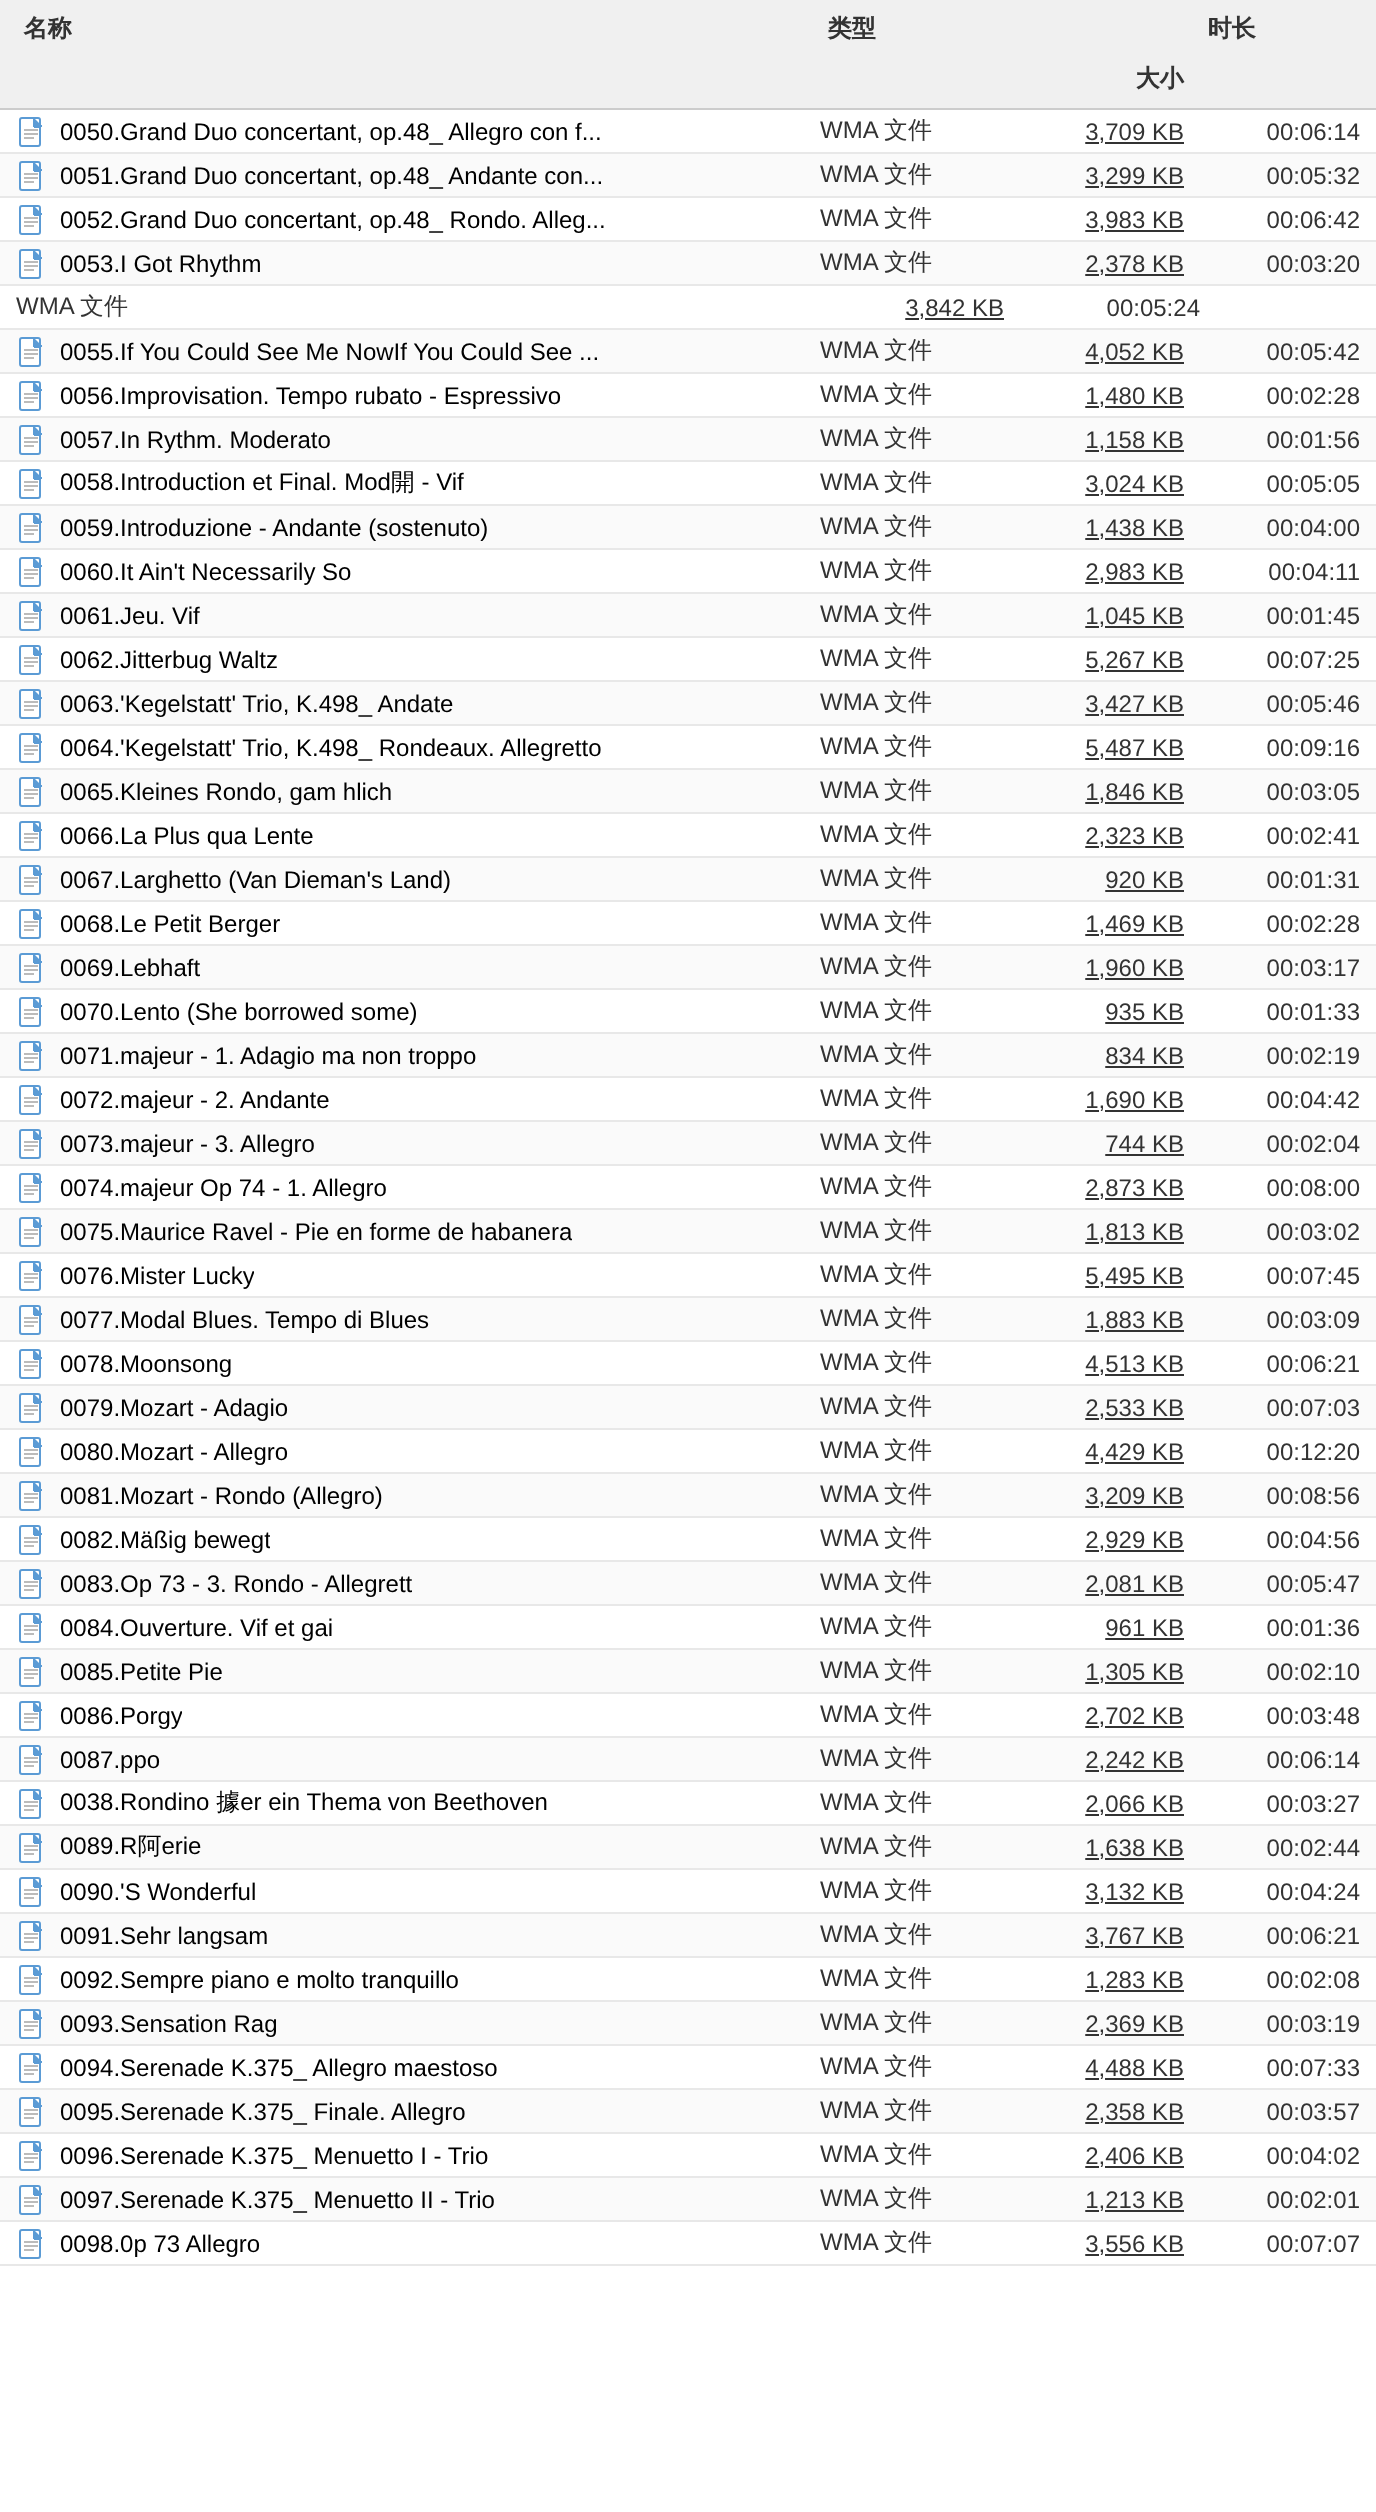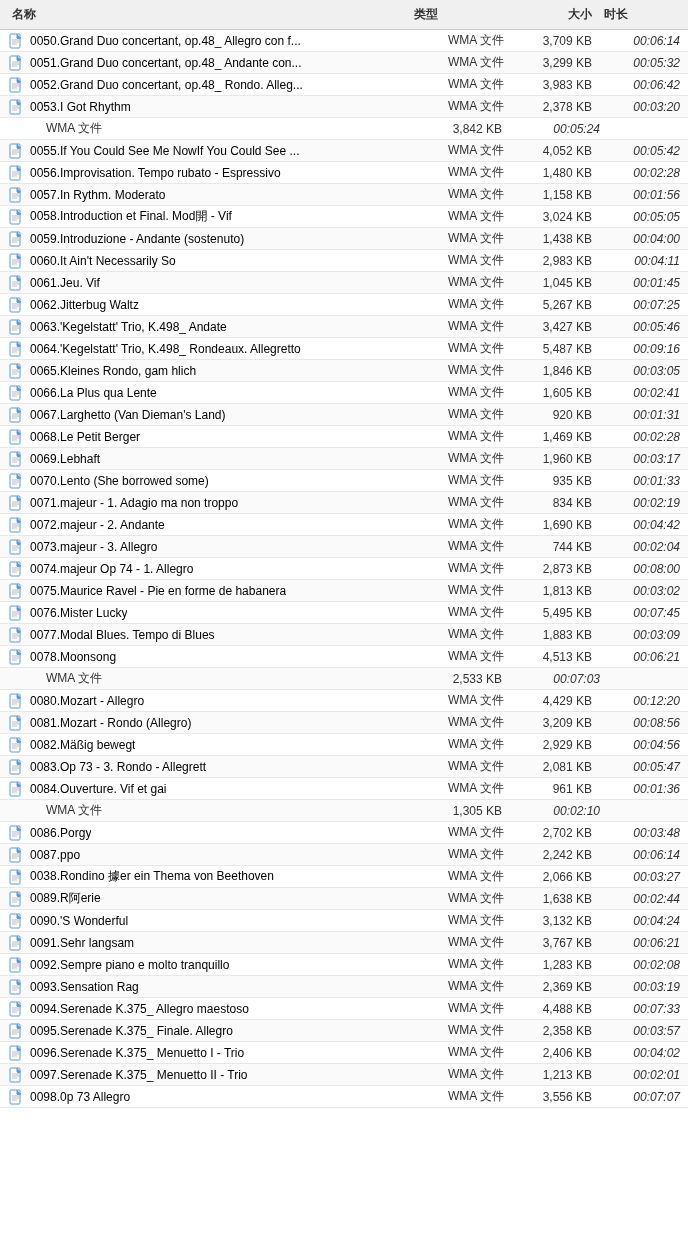--- a/index.html
+++ b/index.html
@@ -66,43 +66,42 @@
     }
     .row-name-text {
       overflow: hidden;
       text-overflow: ellipsis;
       white-space: nowrap;
       color: #000;
     }
     .row-type {
       color: #333;
       white-space: nowrap;
-      margin-left: 38px;
     }
     .row-size {
       text-align: right;
       padding-right: 8px;
       color: #333;
       white-space: nowrap;
+      text-decoration: underline;
     }
     .row-duration {
       text-align: right;
       color: #333;
       white-space: nowrap;
-      font-style: italic;
     }
   </style>
 </head>
 <body>
 
 <div class="file-list">
   <div class="header-row">
     <span>名称</span>
     <span>类型</span>
-    <span style="text-align:right; padding-right:8px;">大小</span>
+    <span style="text-align:right; padding-right:8px;margin-top:25px;">大小</span>
     <span style="">时长</span>
   </div>
   <div id="table-body">
       <div class="data-row">
     <div class="row-name">
       <span class="file-icon">
             <svg viewBox="0 0 14 16" fill="none" xmlns="http://www.w3.org/2000/svg">
     <rect x="1" y="1" width="10" height="14" rx="1" fill="white" stroke="#5b9bd5" stroke-width="1"></rect>
     <path d="M8 1 L8 5 L12 5" fill="none" stroke="#5b9bd5" stroke-width="1"></path>
     <path d="M8 1 L12 5 L11 5 L11 6 L8 6 L8 1Z" fill="#5b9bd5"></path>
@@ -382,21 +381,21 @@
     <path d="M8 1 L8 5 L12 5" fill="none" stroke="#5b9bd5" stroke-width="1"></path>
     <path d="M8 1 L12 5 L11 5 L11 6 L8 6 L8 1Z" fill="#5b9bd5"></path>
     <line x1="3" y1="7" x2="10" y2="7" stroke="#aaa" stroke-width="0.8"></line>
     <line x1="3" y1="9" x2="10" y2="9" stroke="#aaa" stroke-width="0.8"></line>
     <line x1="3" y1="11" x2="8" y2="11" stroke="#aaa" stroke-width="0.8"></line>
   </svg>
           </span>
       <span class="row-name-text">0066.La Plus qua Lente</span>
     </div>
     <span class="row-type">WMA 文件</span>
-    <span class="row-size">1,605 KB</span>
+    <span class="row-size">2,323 KB</span>
     <span class="row-duration">00:02:41</span>
   </div>
       <div class="data-row">
     <div class="row-name">
       <span class="file-icon">
             <svg viewBox="0 0 14 16" fill="none" xmlns="http://www.w3.org/2000/svg">
     <rect x="1" y="1" width="10" height="14" rx="1" fill="white" stroke="#5b9bd5" stroke-width="1"></rect>
     <path d="M8 1 L8 5 L12 5" fill="none" stroke="#5b9bd5" stroke-width="1"></path>
     <path d="M8 1 L12 5 L11 5 L11 6 L8 6 L8 1Z" fill="#5b9bd5"></path>
     <line x1="3" y1="7" x2="10" y2="7" stroke="#aaa" stroke-width="0.8"></line>
@@ -602,20 +601,33 @@
     <line x1="3" y1="11" x2="8" y2="11" stroke="#aaa" stroke-width="0.8"></line>
   </svg>
           </span>
       <span class="row-name-text">0078.Moonsong</span>
     </div>
     <span class="row-type">WMA 文件</span>
     <span class="row-size">4,513 KB</span>
     <span class="row-duration">00:06:21</span>
   </div>
       <div class="data-row">
+    <div class="row-name">
+      <span class="file-icon">
+            <svg viewBox="0 0 14 16" fill="none" xmlns="http://www.w3.org/2000/svg">
+    <rect x="1" y="1" width="10" height="14" rx="1" fill="white" stroke="#5b9bd5" stroke-width="1"></rect>
+    <path d="M8 1 L8 5 L12 5" fill="none" stroke="#5b9bd5" stroke-width="1"></path>
+    <path d="M8 1 L12 5 L11 5 L11 6 L8 6 L8 1Z" fill="#5b9bd5"></path>
+    <line x1="3" y1="7" x2="10" y2="7" stroke="#aaa" stroke-width="0.8"></line>
+    <line x1="3" y1="9" x2="10" y2="9" stroke="#aaa" stroke-width="0.8"></line>
+    <line x1="3" y1="11" x2="8" y2="11" stroke="#aaa" stroke-width="0.8"></line>
+  </svg>
+          </span>
+      <span class="row-name-text">0079.Mozart - Adagio</span>
+    </div>
     <span class="row-type">WMA 文件</span>
     <span class="row-size">2,533 KB</span>
     <span class="row-duration">00:07:03</span>
   </div>
       <div class="data-row">
     <div class="row-name">
       <span class="file-icon">
             <svg viewBox="0 0 14 16" fill="none" xmlns="http://www.w3.org/2000/svg">
     <rect x="1" y="1" width="10" height="14" rx="1" fill="white" stroke="#5b9bd5" stroke-width="1"></rect>
     <path d="M8 1 L8 5 L12 5" fill="none" stroke="#5b9bd5" stroke-width="1"></path>
@@ -697,20 +709,33 @@
     <line x1="3" y1="11" x2="8" y2="11" stroke="#aaa" stroke-width="0.8"></line>
   </svg>
           </span>
       <span class="row-name-text">0084.Ouverture. Vif et gai</span>
     </div>
     <span class="row-type">WMA 文件</span>
     <span class="row-size">961 KB</span>
     <span class="row-duration">00:01:36</span>
   </div>
       <div class="data-row">
+    <div class="row-name">
+      <span class="file-icon">
+            <svg viewBox="0 0 14 16" fill="none" xmlns="http://www.w3.org/2000/svg">
+    <rect x="1" y="1" width="10" height="14" rx="1" fill="white" stroke="#5b9bd5" stroke-width="1"></rect>
+    <path d="M8 1 L8 5 L12 5" fill="none" stroke="#5b9bd5" stroke-width="1"></path>
+    <path d="M8 1 L12 5 L11 5 L11 6 L8 6 L8 1Z" fill="#5b9bd5"></path>
+    <line x1="3" y1="7" x2="10" y2="7" stroke="#aaa" stroke-width="0.8"></line>
+    <line x1="3" y1="9" x2="10" y2="9" stroke="#aaa" stroke-width="0.8"></line>
+    <line x1="3" y1="11" x2="8" y2="11" stroke="#aaa" stroke-width="0.8"></line>
+  </svg>
+          </span>
+      <span class="row-name-text">0085.Petite Pie</span>
+    </div>
     <span class="row-type">WMA 文件</span>
     <span class="row-size">1,305 KB</span>
     <span class="row-duration">00:02:10</span>
   </div>
       <div class="data-row">
     <div class="row-name">
       <span class="file-icon">
             <svg viewBox="0 0 14 16" fill="none" xmlns="http://www.w3.org/2000/svg">
     <rect x="1" y="1" width="10" height="14" rx="1" fill="white" stroke="#5b9bd5" stroke-width="1"></rect>
     <path d="M8 1 L8 5 L12 5" fill="none" stroke="#5b9bd5" stroke-width="1"></path>

